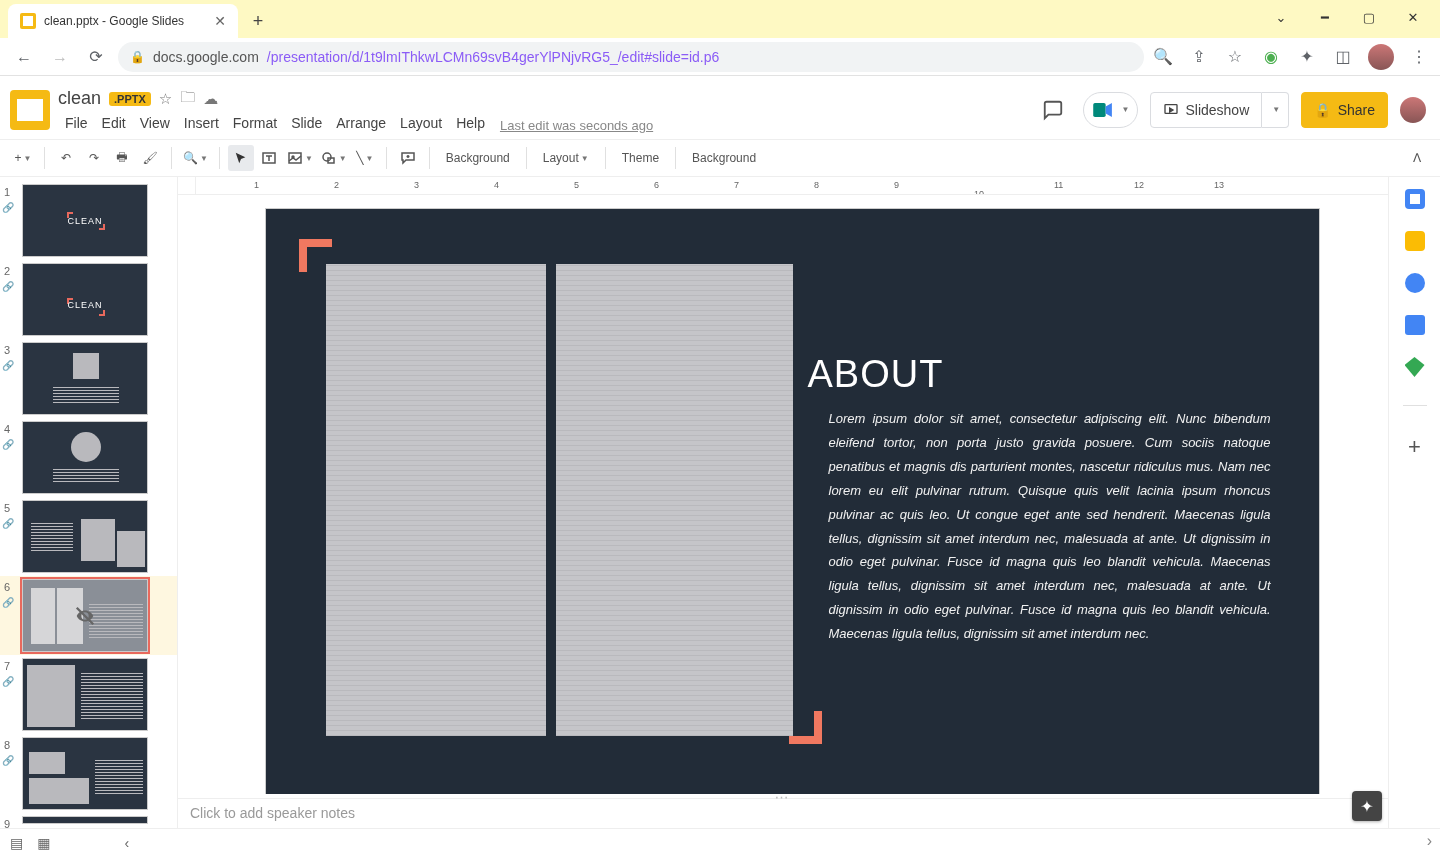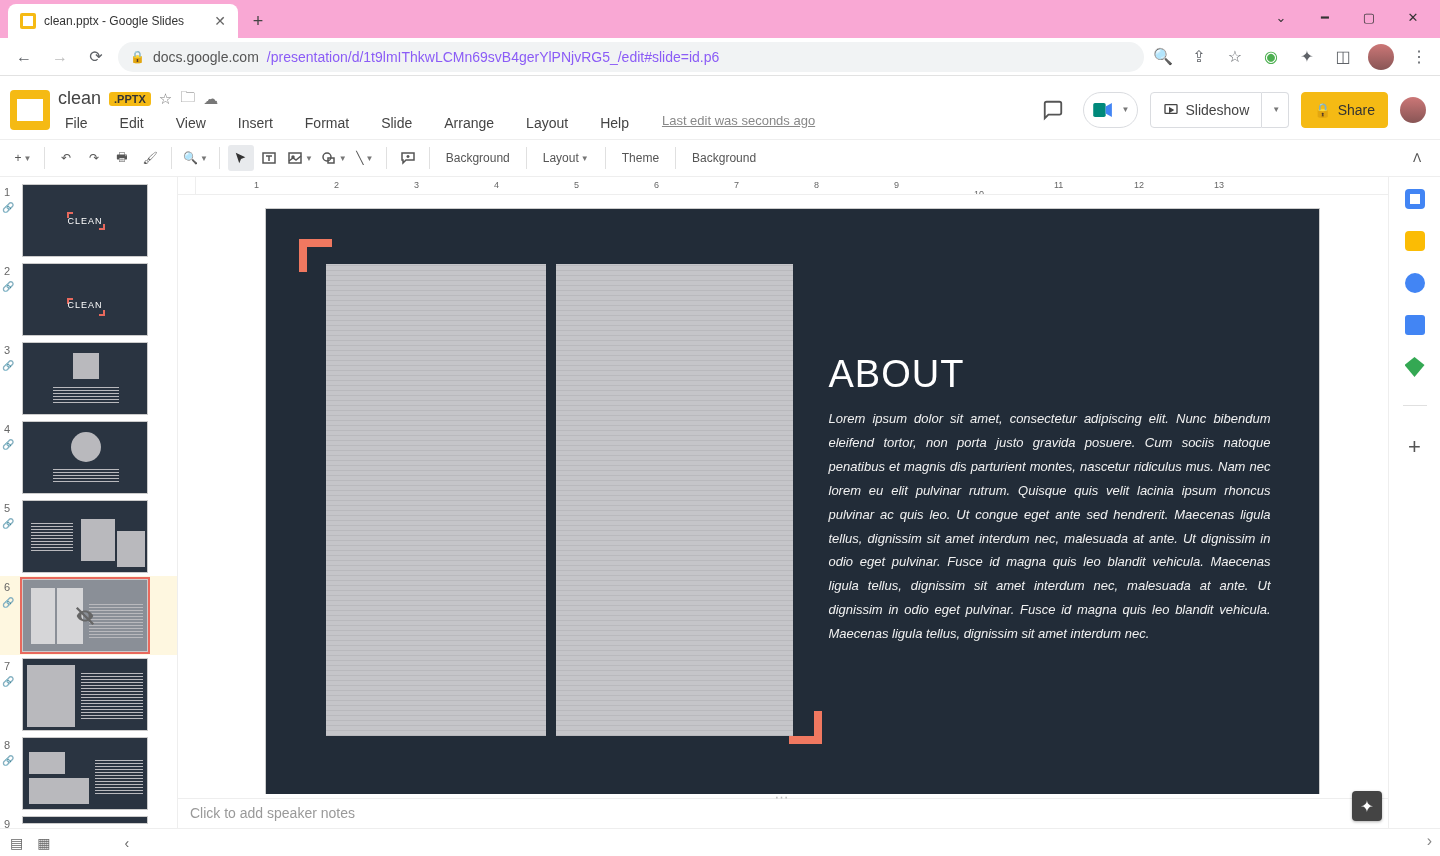--- a/index.html
+++ b/index.html
@@ -1,20 +1,20 @@
 <!DOCTYPE html>
 <html><head>
 <meta charset="utf-8">
 <style>
 * { margin: 0; padding: 0; box-sizing: border-box; font-family: Arial, sans-serif; }
 body { background: #fff; overflow: hidden; }
 
 
 .browser-chrome { width: 1440px; height: 856px; display: flex; flex-direction: column; }
-.tab-bar { height: 38px; background: #f9a8d4; display: flex; align-items: flex-end; padding-left: 8px; }
+.tab-bar { height: 38px; background: #fef9c3; display: flex; align-items: flex-end; padding-left: 8px; }
 .tab { height: 34px; background: #fff; border-radius: 8px 8px 0 0; display: flex; align-items: center; padding: 0 12px; min-width: 230px; gap: 8px; font-size: 12px; color: #333; }
 .tab-favicon { width: 16px; height: 16px; background: #f5ba14; border-radius: 2px; position: relative; }
 .tab-favicon::after { content: ""; position: absolute; inset: 3px; background: #fff; }
 .tab-close { margin-left: auto; color: #666; font-size: 14px; }
 .new-tab { width: 28px; height: 28px; display: flex; align-items: center; justify-content: center; color: #444; font-size: 18px; margin-left: 6px; margin-bottom: 3px;}
 .win-controls { margin-left: auto; display: flex; gap: 18px; padding-right: 14px; padding-bottom: 8px; color: #333; }
 .win-btn { width: 26px; height: 26px; display: flex; align-items: center; justify-content: center; font-size: 13px; }
 
 .addr-bar { height: 38px; background: #fff; display: flex; align-items: center; gap: 8px; padding: 0 10px; border-bottom: 1px solid #e2e2e2; }
 .nav-btn { width: 28px; height: 28px; display: flex; align-items: center; justify-content: center; color: #5f6368; font-size: 16px; border-radius: 50%; }
@@ -27,21 +27,21 @@
 
 
 .app-header { height: 63px; display: flex; align-items: center; padding: 4px 14px 0 10px; gap: 8px;}
 .slides-logo { width: 40px; height: 40px; background: #f5ba14; border-radius: 4px; position: relative; }
 .slides-logo::after { content: ""; position: absolute; inset: 9px 7px; background: #fff; }
 .doc-info { display: flex; flex-direction: column; gap: 2px; }
 .doc-title-row { display: flex; align-items: center; gap: 8px; }
 .doc-title { font-size: 18px; color: #444; }
 .pptx-badge { background: #f5ba14; color: #333; font-size: 11px; padding: 1px 5px; border-radius: 3px; font-weight: bold; }
 .title-icon { color: #777; font-size: 15px; }
-.menu-row { display: flex; align-items: flex-start; gap: 18px; font-size: 14px; color: #444; }
+.menu-row { display: flex; align-items: flex-end; gap: 0; font-size: 14px; color: #444; }
 .menu-item { padding: 2px 7px; }
 .last-edit { color: #888; text-decoration: underline; margin-left: 8px; font-size: 13px;}
 .header-actions { margin-left: auto; display: flex; align-items: center; gap: 12px; }
 .header-btn { height: 36px; padding: 0 12px; border: 1px solid #dadce0; border-radius: 4px; display: flex; align-items: center; gap: 6px; font-size: 14px; color: #444; background: #fff; }
 .share-btn { background: #f5ba14; border-color: #f5ba14; color: #333; font-weight: 500; }
 .meet-btn { border-radius: 20px; padding: 0 8px;}
 .comment-icon-btn { width: 36px; height: 36px; display: flex; align-items: center; justify-content: center; border-radius: 50%; color: #555; font-size: 20px; }
 
 
 .toolbar { height: 38px; border-top: 1px solid #eee; border-bottom: 1px solid #eee; display: flex; align-items: center; padding: 0 10px; gap: 2px; font-size: 12px; color: #555; }
@@ -68,21 +68,21 @@
 .ruler-h { height: 18px; background: #fff; border-bottom: 1px solid #eee; font-size: 9px; color: #666; position: relative; overflow: hidden; padding-left: 18px;}
 .ruler-ticks { position: relative; height: 100%; margin-left: 40px;}
 .canvas-scroll { flex: 1; display: flex; align-items: flex-start; justify-content: center; overflow: auto; padding: 14px 20px; background: #fff; }
 .canvas-inner { position: relative; }
 .slide { width: 1053px; height: 593px; background: #222c38; position: relative; box-shadow: 0 0 0 1px #ccc; }
 .bracket-tl { position: absolute; top: 30px; left: 33px; width: 33px; height: 33px; border-top: 8px solid #f07860; border-left: 8px solid #f07860; }
 .bracket-br { position: absolute; bottom: 58px; left: 523px; width: 33px; height: 33px; border-bottom: 8px solid #f07860; border-right: 8px solid #f07860; }
 .img-placeholder { position: absolute; background: repeating-linear-gradient(0deg, #b9b9bd 0px, #b9b9bd 1px, #c5c5c9 1px, #c5c5c9 5px); }
 .img1 { top: 55px; left: 60px; width: 220px; height: 472px; }
 .img2 { top: 55px; left: 290px; width: 237px; height: 472px; }
-.about-title { position: absolute; top: 144px; left: 563px; font-family: Impact, 'Arial Black', sans-serif; font-size: 38px; letter-spacing: 1px; color: #fff; text-transform: uppercase;}
+.about-title { position: absolute; top: 144px; left: 542px; font-family: Impact, 'Arial Black', sans-serif; font-size: 38px; letter-spacing: 1px; color: #fff; text-transform: uppercase;}
 .about-text { position: absolute; top: 198px; left: 563px; width: 442px; font-size: 13px; line-height: 1.84; color: #f1f1f1; text-align: justify; font-style: italic; }
 
 
 .notes-splitter { height: 4px; background: #fff; position: relative; cursor: row-resize;}
 .notes-splitter::after { content: "⋯"; position: absolute; left: 50%; transform: translateX(-50%); top: -5px; color: #bbb; font-size: 14px; letter-spacing: 3px;}
 .notes { height: 30px; padding: 6px 12px; font-size: 14px; color: #999; border-top: 1px solid #eee; }
 
 
 .right-sidebar { width: 52px; border-left: 1px solid #eee; display: flex; flex-direction: column; align-items: center; padding-top: 12px; gap: 22px; }
 .side-icon { width: 20px; height: 20px; border-radius: 4px; }

